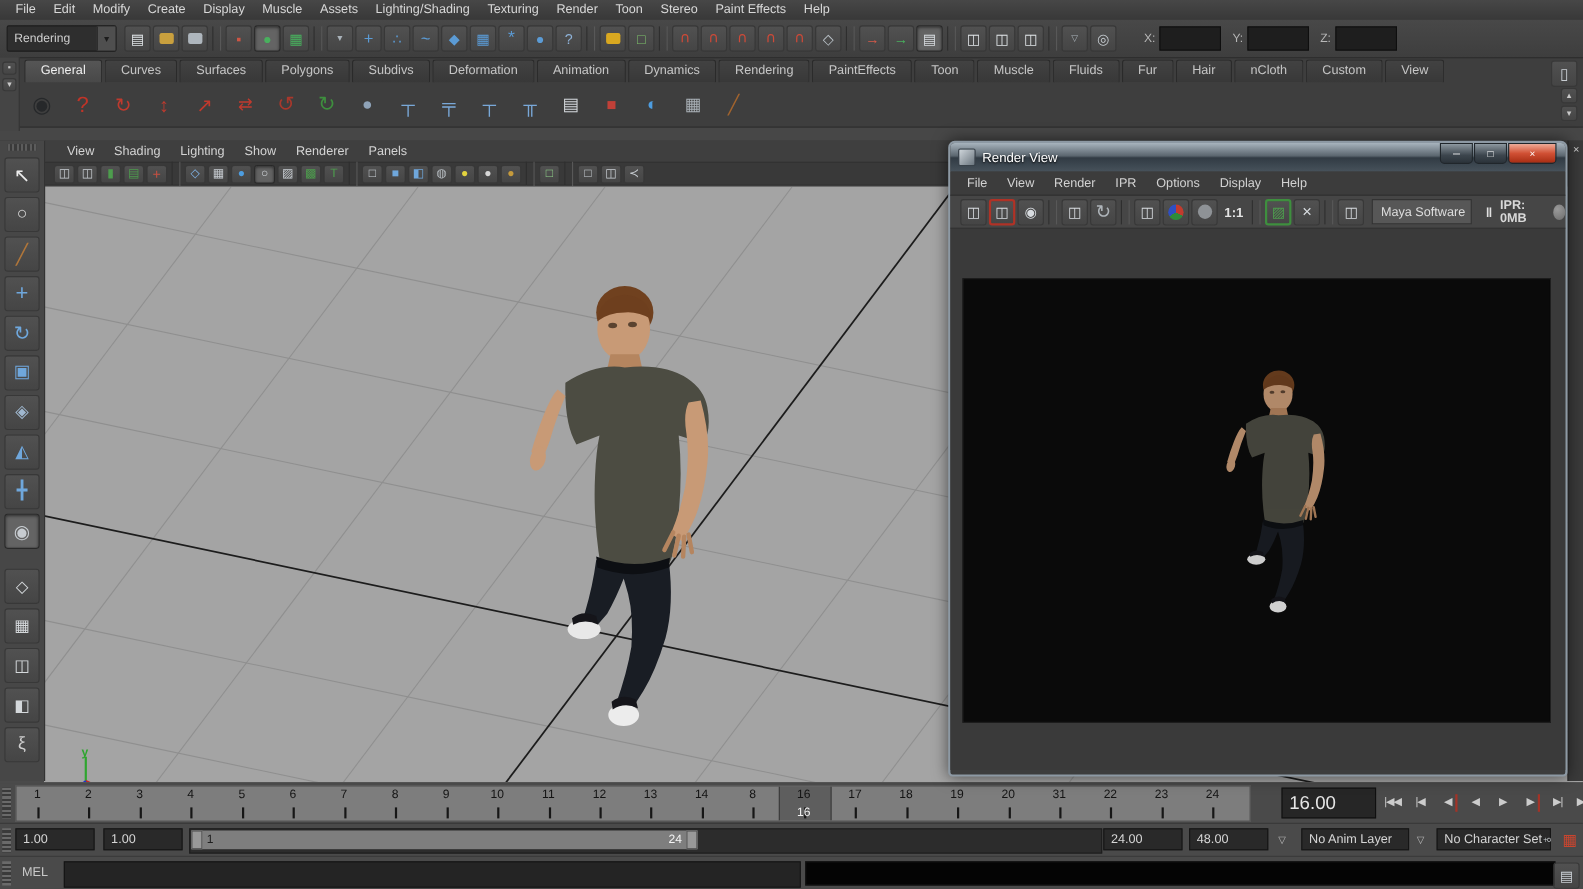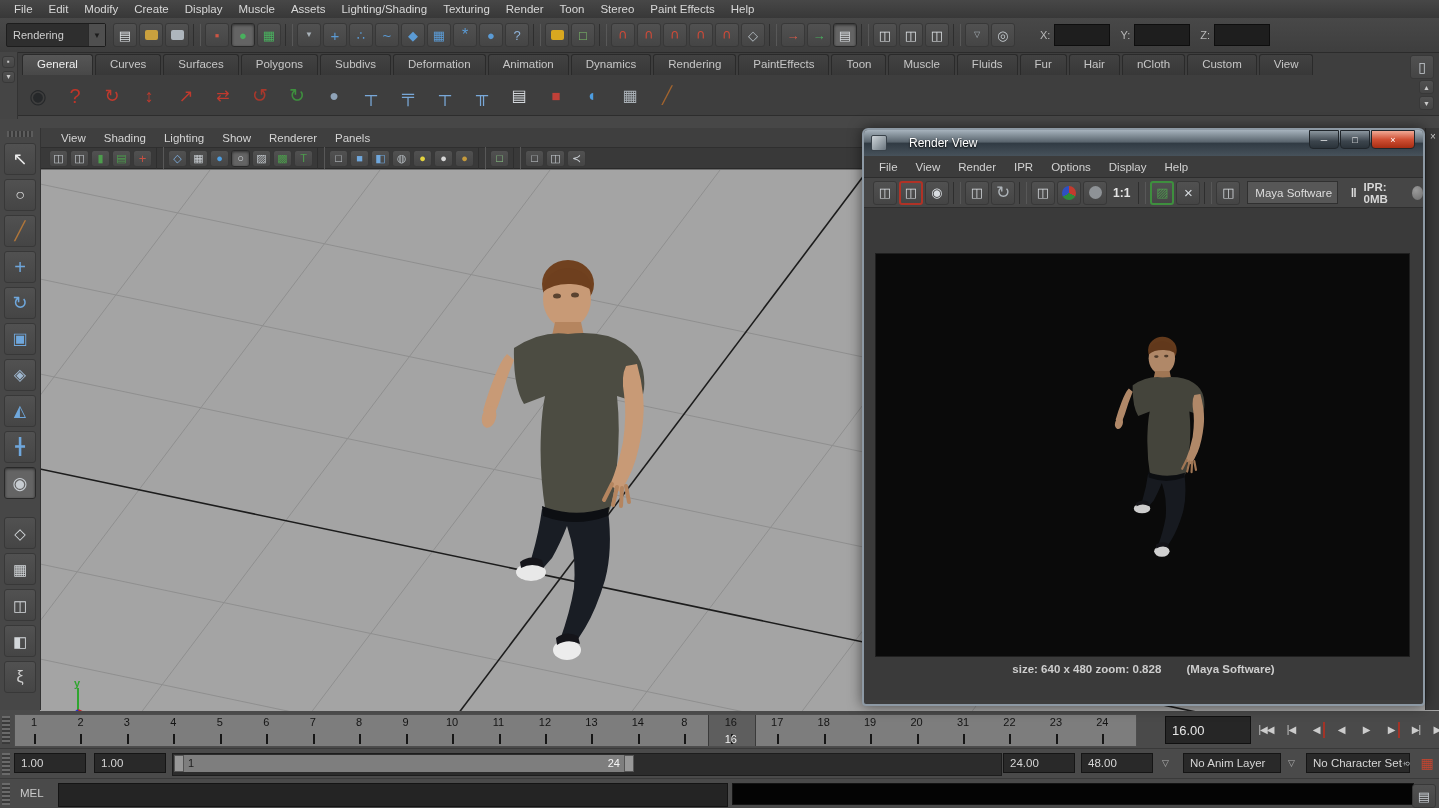--- a/index.html
+++ b/index.html
@@ -68,21 +68,21 @@
     border-top:1px solid #6e6e6e;overflow:hidden;}
   #axis-gizmo{position:absolute;left:14px;top:508px;z-index:3;}
   
   #right-strip{left:1425px;top:128px;width:14px;height:582px;background:#3a3a3a;z-index:2;
     border-left:1px solid #2c2c2c;}
   #right-strip .x{color:#cfcfcf;font-size:10px;text-align:center;margin-top:3px;}
   
   #rv{left:862px;top:128px;width:559px;height:574px;background:#3d3d3d;border:2px solid #8d99a4;
     border-radius:6px 6px 4px 4px;box-shadow:0 0 14px rgba(0,0,0,.55);z-index:50;}
   #rv-title{position:absolute;left:0;top:0;width:100%;height:26px;border-radius:4px 4px 0 0;
-    background:linear-gradient(#a7b3bd,#5b666f 45%,#313b44 52%,#47525b);display:flex;align-items:center;gap:16px;}
+    background:linear-gradient(#a7b3bd,#5b666f 45%,#313b44 52%,#47525b);display:flex;align-items:center;}
   #rv-title .wicon{width:14px;height:14px;margin:0 6px 0 7px;border-radius:2px;
     background:linear-gradient(135deg,#cfd6db,#6a757e);border:1px solid #39424a;}
   #rv-title .ttl{font-size:12px;color:#fff;text-shadow:0 1px 2px #000;}
   #rv-btns{position:absolute;right:8px;top:0;display:flex;gap:1px;}
   #rv-btns span{width:28px;height:17px;border-radius:0 0 4px 4px;border:1px solid #20262b;
     display:flex;align-items:center;justify-content:center;color:#fff;font-size:9px;
     background:linear-gradient(#8b969e,#3c454d 60%,#2b333a);}
   #rv-btns .close{width:42px;background:linear-gradient(#f0a995,#d05034 50%,#a72d13);}
   #rv-menus{position:absolute;left:0;top:26px;width:100%;height:22px;background:#3c3c3c;display:flex;
     align-items:center;padding-left:6px;border-bottom:1px solid #2d2d2d;box-sizing:border-box;}
@@ -108,21 +108,21 @@
     background:repeating-linear-gradient(#6a6a6a 0 2px,#3a3a3a 2px 4px);}
   #ruler{position:absolute;left:14px;top:2px;width:1121px;height:31px;background:#7d7d7d;
     border:1px solid #4d4d4d;overflow:hidden;}
   #ruler .fnum{position:absolute;top:1px;width:30px;margin-left:-15px;text-align:center;
     font-size:11px;color:#141414;}
   #ruler .tick{position:absolute;bottom:2px;width:2px;height:10px;background:#161616;}
   #ruler .cur{position:absolute;top:0;bottom:0;background:#5e5e5e;border-left:1px solid #3a3a3a;
     border-right:1px solid #3a3a3a;}
   #ruler .curlbl{position:absolute;bottom:1px;width:46px;text-align:center;font-size:11px;color:#f2f2f2;}
   #timefield{position:absolute;left:1165px;top:4px;width:76px;height:24px;background:#262626;
-    border:1px solid #101010;color:#e6e6e6;font-size:13px;font-family:"Liberation Sans",sans-serif;padding-left:6px;}
+    border:1px solid #101010;color:#e6e6e6;font-size:17px;font-family:"Liberation Sans",sans-serif;padding-left:6px;}
   #playback{position:absolute;left:1254px;top:2px;height:32px;display:flex;align-items:center;gap:1px;}
   #playback .icn{background:transparent;border:none;width:22px;height:26px;position:relative;}
   #playback .icn b{font-size:10px;color:#dcdcdc;letter-spacing:-1px;}
   #playback .icn.mark::after{content:"";position:absolute;right:2px;top:5px;bottom:5px;width:2px;background:#a33327;}
   
   #rangebar{left:0;top:748px;width:1439px;height:30px;background:#4a4a4a;border-top:1px solid #393939;}
   .rfield{position:absolute;top:4px;height:20px;background:#292929;border:1px solid #151515;
     color:#d6d6d6;font-size:11.5px;display:flex;align-items:center;padding-left:6px;box-sizing:border-box;}
   #rtrack{position:absolute;left:172px;top:4px;width:828px;height:21px;background:#2c2c2c;border:1px solid #1d1d1d;}
   #rbar{position:absolute;left:1px;top:1px;width:460px;height:17px;background:#7e7e7e;}
@@ -658,24 +658,20 @@
   <div id="rv-content">
     <div id="rv-canvas">
       <svg width="533" height="402">
         <rect width="533" height="402" fill="#0a0a0a"></rect>
         <g opacity="0.88" transform="translate(-26,-58) scale(0.55)">
           <use href="#char"></use>
         </g>
       </svg>
     </div>
     <div id="rv-status">
-      <div class="row">
-        <span>size: 640 x 480 zoom: 0.828</span>
-        <span>(Maya Software)</span>
-      </div>
     </div>
   </div>
 </div>
 
 <div id="timeline" class="abs">
   <div class="vhandle"></div>
   <div id="ruler">
       <div class="cur" style="left: 692.525px; width: 46.45px;"></div>
       <span class="fnum" style="left: 19px;">1</span>
       <i class="tick" style="left: 19px;"></i>

